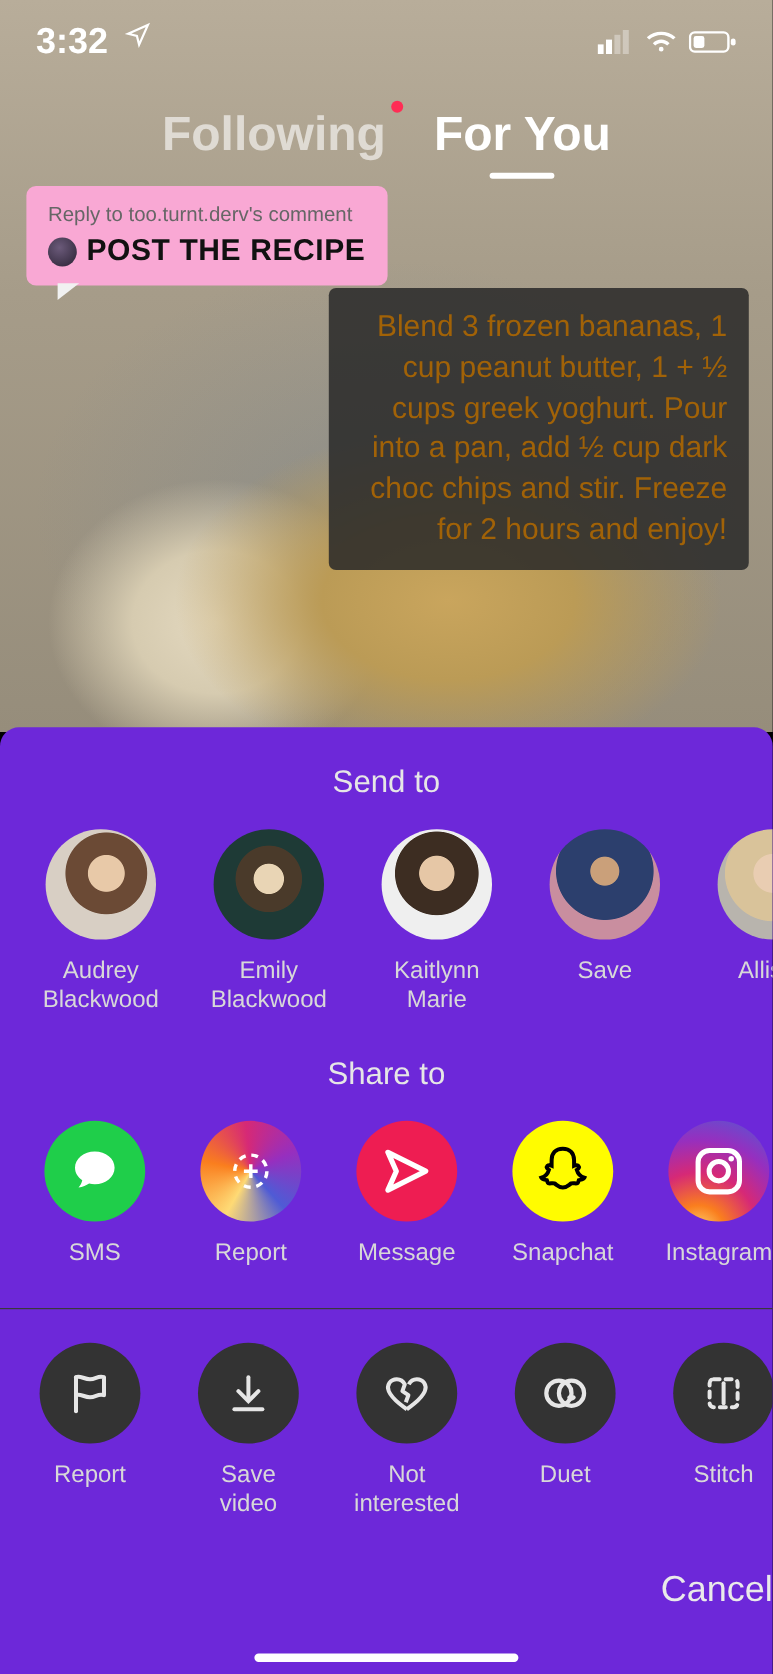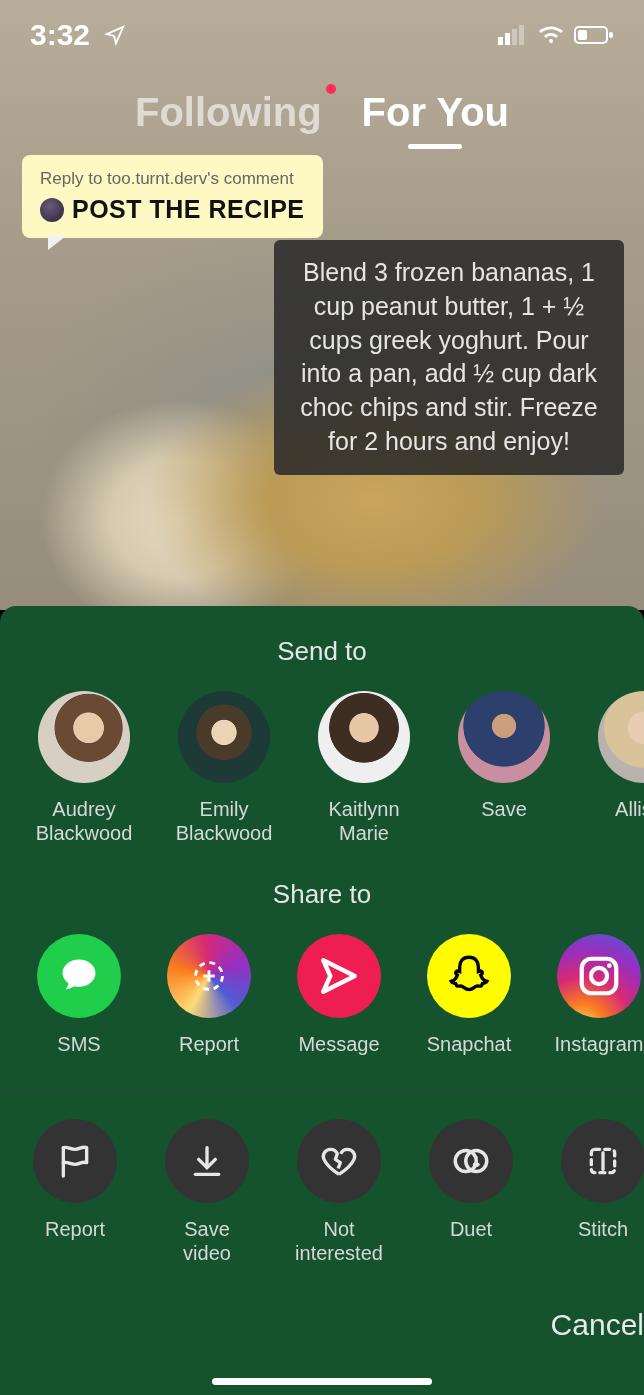--- a/index.html
+++ b/index.html
@@ -11,58 +11,58 @@
     position: absolute; inset: 0 0 auto 0; height: 610px;
     background:
       radial-gradient(ellipse 350px 220px at 58% 82%, #c9a55d 0%, #bb9b56 30%, rgba(201,165,93,0) 65%),
       radial-gradient(ellipse 200px 170px at 28% 85%, #e4d9c0 0%, #d6cbb0 35%, rgba(228,217,192,0) 70%),
       radial-gradient(ellipse 420px 300px at 50% 70%, rgba(110,130,150,0.35) 0%, rgba(110,130,150,0) 70%),
       linear-gradient(#b8ad9a, #a69c89 40%, #968d7b 100%);
   }
 
   
   .status-bar { position: absolute; top: 0; left: 0; right: 0; height: 70px; display: flex; align-items: center; justify-content: space-between; padding: 0 30px; color: #fff; z-index: 5; }
-  .status-left { display: flex; align-items: center; gap: 14px; }
+  .status-left { display: flex; align-items: flex-start; gap: 14px; }
   .time { font-size: 30px; font-weight: 700; }
   .loc-icon svg { width: 22px; height: 22px; display:block; }
   .status-right { display: flex; align-items: center; gap: 10px; }
   .status-right svg { display: block; }
 
   
   .tabs { position: absolute; top: 90px; left: 0; right: 0; display: flex; justify-content: center; gap: 40px; z-index: 5; }
   .tab { font-size: 40px; font-weight: 700; color: rgba(255,255,255,0.6); position: relative; }
   .tab.active { color: #fff; }
   .tab.active::after { content:""; position:absolute; left:50%; transform:translateX(-50%); bottom:-14px; width:54px; height:5px; background:#fff; border-radius:3px; }
   .tab .dot { position:absolute; top:-6px; right:-14px; width:10px; height:10px; background:#ff2d55; border-radius:50%; }
 
   
   .reply-bubble {
-    position: absolute; top: 155px; left: 22px; background: #fef9c3; border-radius: 8px;
+    position: absolute; top: 155px; left: 22px; background: #f9a8d4; border-radius: 8px;
     padding: 14px 18px 14px 18px; z-index: 4; max-width: 330px;
   }
   .reply-bubble::after{
     content:""; position:absolute; left:26px; bottom:-12px; width:0;height:0;
     border-left:0 solid transparent; border-right:18px solid transparent; border-top:14px solid #f1f1f1;
   }
   .reply-label { font-size: 17px; color:#666; margin-bottom:6px; }
   .reply-row { display:flex; align-items:center; gap:8px; }
   .reply-avatar { width:24px;height:24px;border-radius:50%; background: radial-gradient(circle at 40% 35%, #6b5a7a, #2a2233); }
   .reply-text { font-size: 25px; font-weight: 800; color:#111; letter-spacing:0.5px; }
 
   
   .caption-box {
     position:absolute; top:240px; right:20px; width:350px;
-    background: rgba(40,40,40,0.85); color:#e5e5e5; font-size:25px; line-height:1.35;
-    padding:16px 18px; border-radius:6px; text-align:center; z-index:4; font-weight:500;
+    background: rgba(40,40,40,0.85); color:#a16207; font-size:25px; line-height:1.35;
+    padding:16px 18px; border-radius:6px; text-align:right; z-index:4; font-weight:500;
   }
 
   
   .sheet {
     position:absolute; left:0; right:0; bottom:0; top:606px;
-    background:#14532d; border-top-left-radius:16px; border-top-right-radius:16px;
+    background:#6d28d9; border-top-left-radius:16px; border-top-right-radius:16px;
     color:#eaeaea; overflow:hidden;
   }
   .section-title { text-align:center; font-size:26px; font-weight:500; color:#e6e6e6; }
   .title-sendto { margin-top:30px; }
   .title-shareto { margin-top:34px; }
 
   .hrow { display:flex; gap:36px; padding: 24px 32px 0 32px; overflow:hidden; }
   .hrow.contacts .item { width:104px; }
   .hrow.share .item { width:94px; }
   .hrow.actions { gap:46px; padding-top:28px; }

